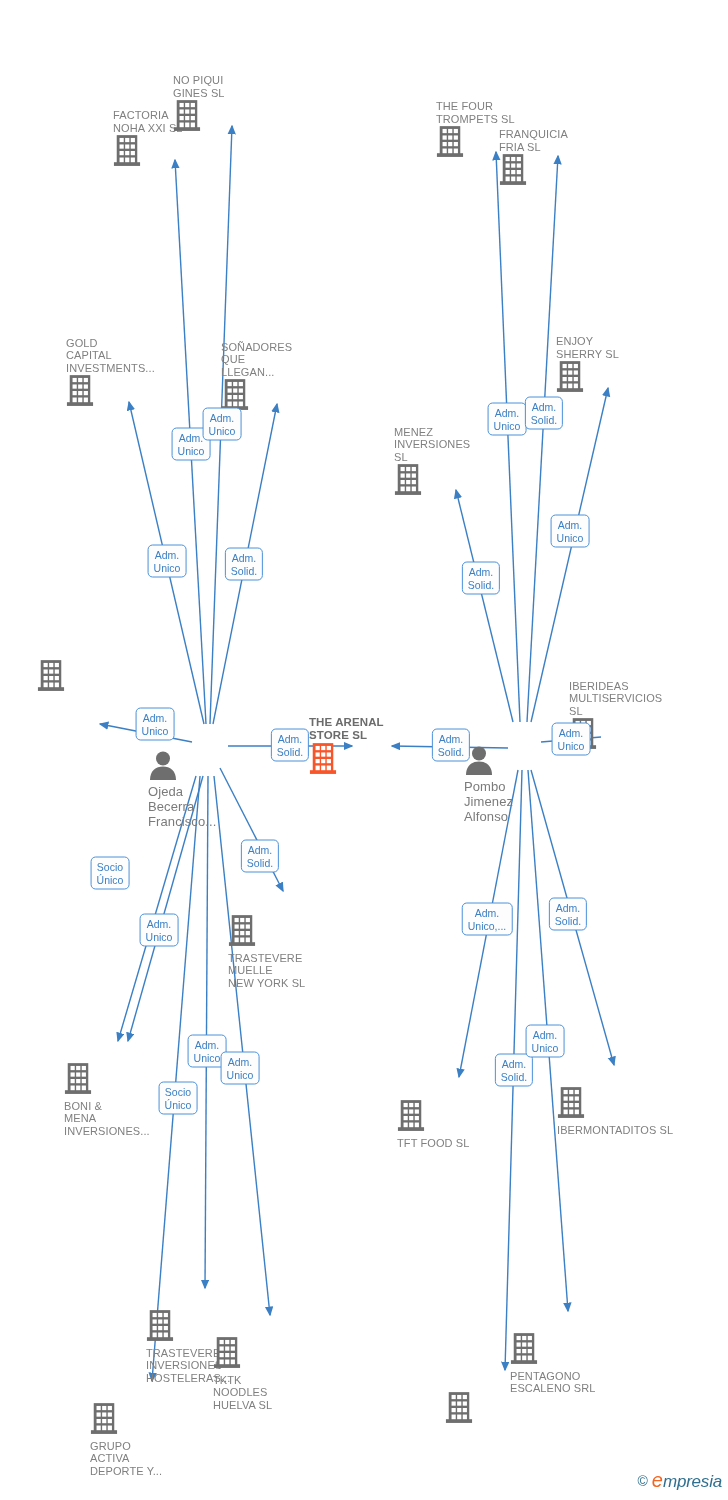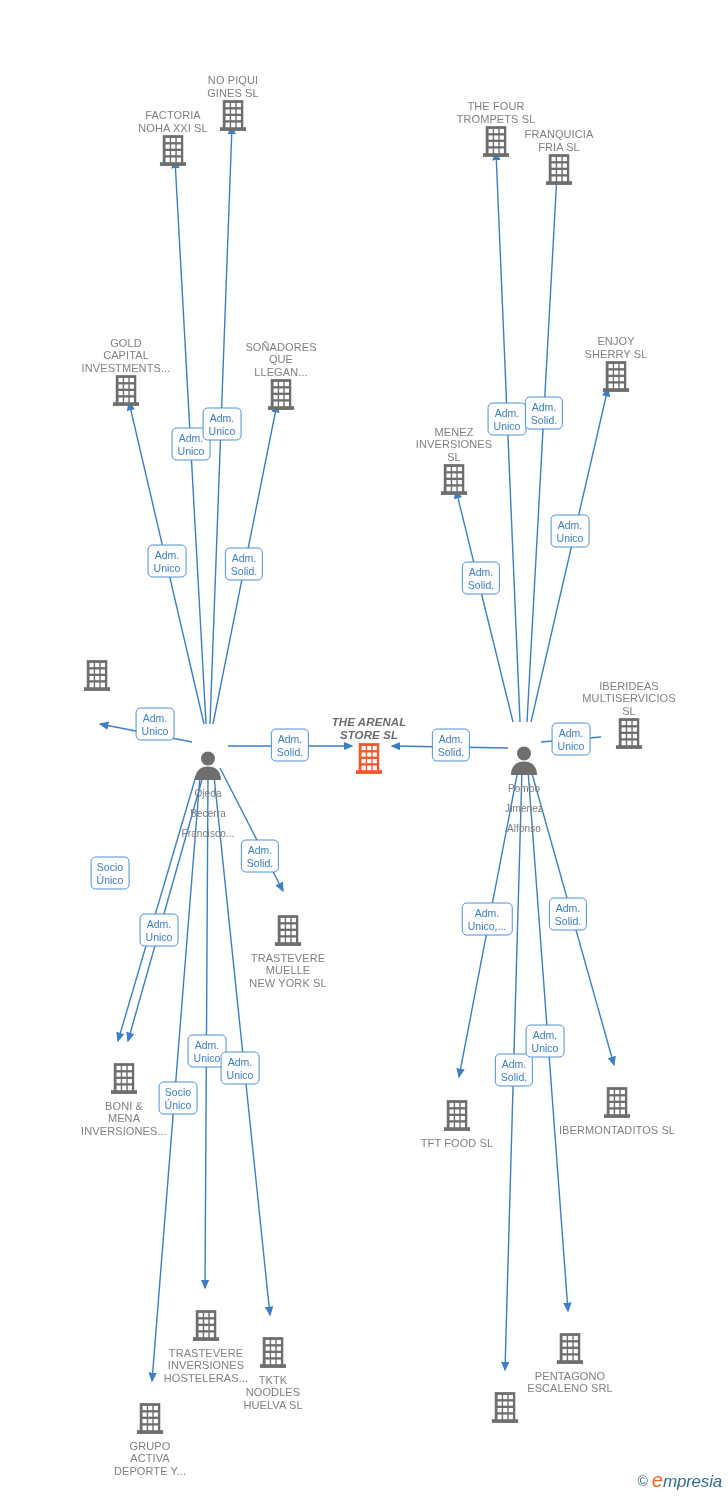--- a/index.html
+++ b/index.html
@@ -5,30 +5,30 @@
 <style>
   html,body{margin:0;padding:0;}
   body{
     width:728px;height:1500px;background:#ffffff;
     font-family:"Liberation Sans", sans-serif;
     position:relative;overflow:hidden;
   }
   #canvas{position:absolute;left:0;top:0;width:728px;height:1500px;}
   svg.edges{position:absolute;left:0;top:0;width:728px;height:1500px;pointer-events:none;}
 
-  .node{position:absolute;transform:translate(-50%,0);text-align:center;width:120px;}
+  .node{position:absolute;transform:translate(-50%,0);text-align:left;width:120px;}
   .node .icon{display:block;margin:0 auto;}
   .node .label{
     display:block;color:#808080;font-size:11px;line-height:12.4px;
     letter-spacing:.1px;white-space:pre-line;
   }
   .node.company .label{margin-top:1px;}
   .node.label-above .label{margin-bottom:1px;}
 
-  .node.person .label{color:#7b7b7b;font-size:10px;line-height:20px;}
+  .node.person .label{color:#7b7b7b;font-size:13px;line-height:15px;}
 
   .center-node .label{color:#6b6b6b;font-weight:bold;font-size:11.5px;line-height:13px;}
 
   .edge-label{
     position:absolute;transform:translate(-50%,-50%);
     background:#fdfdfd;border:1.3px solid #4a90d9;border-radius:5px;
     color:#3b7fc4;font-size:10.5px;line-height:12.5px;
     padding:3px 5px;text-align:center;white-space:pre-line;
     box-sizing:border-box;
   }
@@ -454,21 +454,21 @@
             <rect x="13" y="10" width="4.5" height="4.5" fill="#fff"></rect>
             <rect x="19" y="10" width="4.5" height="4.5" fill="#fff"></rect>
             <rect x="7" y="17" width="4.5" height="4.5" fill="#fff"></rect>
             <rect x="13" y="17" width="4.5" height="4.5" fill="#fff"></rect>
             <rect x="19" y="17" width="4.5" height="4.5" fill="#fff"></rect>
             <rect x="7" y="24" width="4.5" height="5" fill="#fff"></rect>
             <rect x="13" y="24" width="4.5" height="5" fill="#fff"></rect>
             <rect x="19" y="24" width="4.5" height="5" fill="#fff"></rect>
           </svg></span>
       </div>
-      <div class="node company center-node label-above" style="left: 369px; top: 715px; font-style: italic;">
+      <div class="node company center-node label-above" style="left: 369px; top: 715px;">
         <span class="label">THE ARENAL
 STORE  SL</span>
         <span class="icon"><svg width="28" height="32" viewBox="0 0 30 34" xmlns="http://www.w3.org/2000/svg">
             <rect x="4" y="0" width="22" height="30" fill="#f8562a"></rect>
             <rect x="1" y="29" width="28" height="4" fill="#f8562a"></rect>
             <rect x="7" y="3" width="4.5" height="4.5" fill="#fff"></rect>
             <rect x="13" y="3" width="4.5" height="4.5" fill="#fff"></rect>
             <rect x="19" y="3" width="4.5" height="4.5" fill="#fff"></rect>
             <rect x="7" y="10" width="4.5" height="4.5" fill="#fff"></rect>
             <rect x="13" y="10" width="4.5" height="4.5" fill="#fff"></rect>

